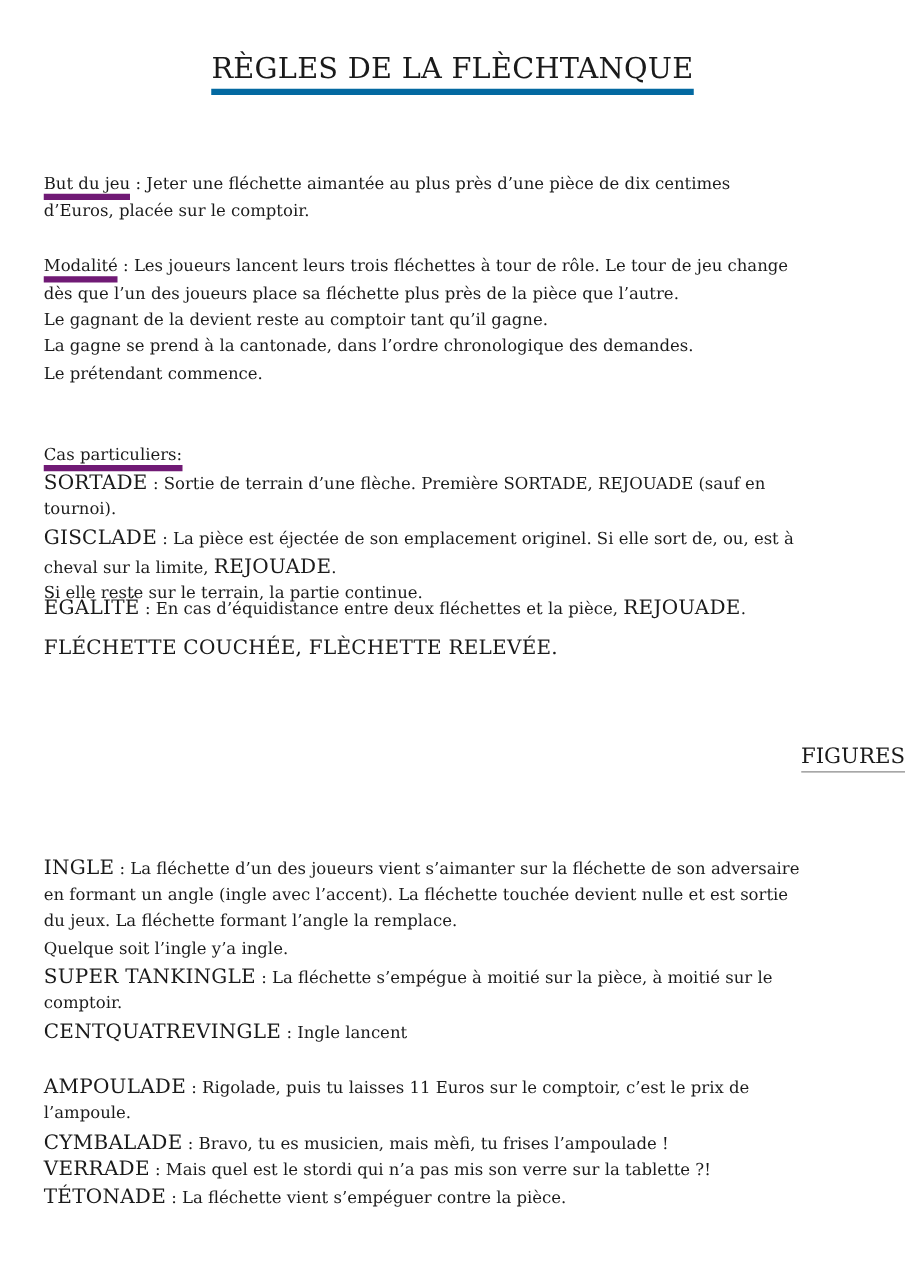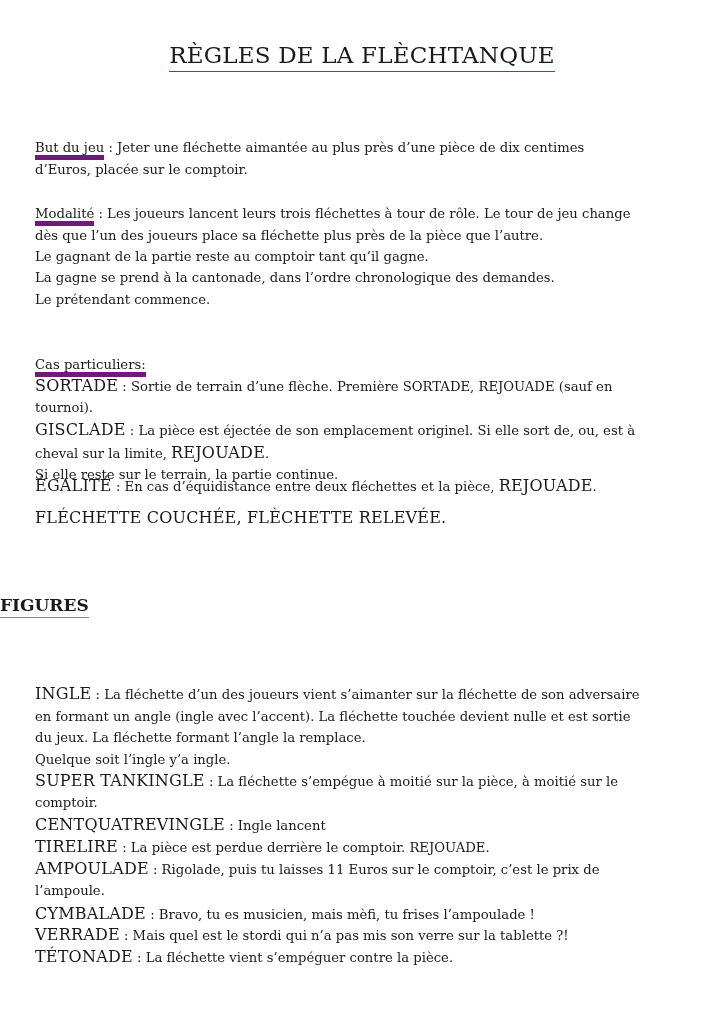--- a/index.html
+++ b/index.html
@@ -5,24 +5,24 @@
   html, body { margin: 0; padding: 0; background: #ffffff; }
   body {
     width: 724px; height: 1024px; overflow: hidden; position: relative;
     font-family: "DejaVu Serif", serif; color: #1a1a1a;
   }
   .page { position: absolute; left: 0; top: 0; width: 724px; height: 1024px; }
   .title {
     position: absolute; left: 0; right: 0; top: 40px; text-align: center;
     font-size: 23px; letter-spacing: 0.2px; line-height: 30px;
   }
-  .title span { display: inline-block; border-bottom: 1px solid #0369a1; padding-bottom: 1px; }
+  .title span { display: inline-block; border-bottom: 5px solid #0369a1; padding-bottom: 1px; }
   .section-title {
-    position: absolute; left: 0; right: 0; top: 594px; text-align: left;
-    font-size: 17px; line-height: 22px; font-weight: bold;
+    position: absolute; left: 0; right: 0; top: 594px; text-align: right;
+    font-size: 17px; line-height: 22px; font-weight: normal;
   }
   .section-title span { display: inline-block; border-bottom: 1px solid #8a8a8a; padding-bottom: 1px; }
   .line {
     position: absolute; left: 35px; white-space: nowrap;
     font-size: 13.2px; line-height: 20px;
   }
   .ul { border-bottom: 5px solid #701a75; }
   .term { font-size: 16px; letter-spacing: 0.2px; text-align: center; }
 </style>
 </head>
@@ -36,21 +36,21 @@
 
   <div class="line" style="top:138px">
     <span class="ul">But du jeu</span><span> : Jeter une fléchette aimantée au plus près d’une pièce de dix centimes</span>
   </div>
   <div class="line" style="top:160px">d’Euros, placée sur le comptoir.</div>
 
   <div class="line" style="top:204px">
     <span class="ul">Modalité</span><span> : Les joueurs lancent leurs trois fléchettes à tour de rôle. Le tour de jeu change</span>
   </div>
   <div class="line" style="top:226px">dès que l’un des joueurs place sa fléchette plus près de la pièce que l’autre.</div>
-  <div class="line" style="top:247px">Le gagnant de la partie reste au comptoir tant qu’il gagne.</div>
+  <div class="line" style="top:247px">Le gagnant de la devient reste au comptoir tant qu’il gagne.</div>
   <div class="line" style="top:268px">La gagne se prend à la cantonade, dans l’ordre chronologique des demandes.</div>
   <div class="line" style="top:290px">Le prétendant commence.</div>
 
   <div class="line" style="top:355px">
     <span class="ul">Cas particuliers:</span>
   </div>
   <div class="line" style="top:376px">
     <span class="term">SORTADE</span><span> : Sortie de terrain d’une flèche. Première SORTADE, REJOUADE (sauf en</span>
   </div>
   <div class="line" style="top:398px">tournoi).</div>
@@ -78,23 +78,20 @@
   <div class="line" style="top:707px">en formant un angle (ingle avec l’accent). La fléchette touchée devient nulle et est sortie</div>
   <div class="line" style="top:728px">du jeux. La fléchette formant l’angle la remplace.</div>
   <div class="line" style="top:750px">Quelque soit l’ingle y’a ingle.</div>
   <div class="line" style="top:771px">
     <span class="term">SUPER TANKINGLE</span><span> : La fléchette s’empégue à moitié sur la pièce, à moitié sur le</span>
   </div>
   <div class="line" style="top:793px">comptoir.</div>
   <div class="line" style="top:815px">
     <span class="term">CENTQUATREVINGLE</span><span> : Ingle lancent</span>
   </div>
-  <div class="line" style="top:837px">
-    <span class="term">TIRELIRE</span><span> : La pièce est perdue derrière le comptoir. REJOUADE.</span>
-  </div>
   <div class="line" style="top:859px">
     <span class="term">AMPOULADE</span><span> : Rigolade, puis tu laisses 11 Euros sur le comptoir, c’est le prix de</span>
   </div>
   <div class="line" style="top:881px">l’ampoule.</div>
   <div class="line" style="top:904px">
     <span class="term">CYMBALADE</span><span> : Bravo, tu es musicien, mais mèfi, tu frises l’ampoulade !</span>
   </div>
   <div class="line" style="top:925px">
     <span class="term">VERRADE</span><span> : Mais quel est le stordi qui n’a pas mis son verre sur la tablette ?!</span>
   </div>

